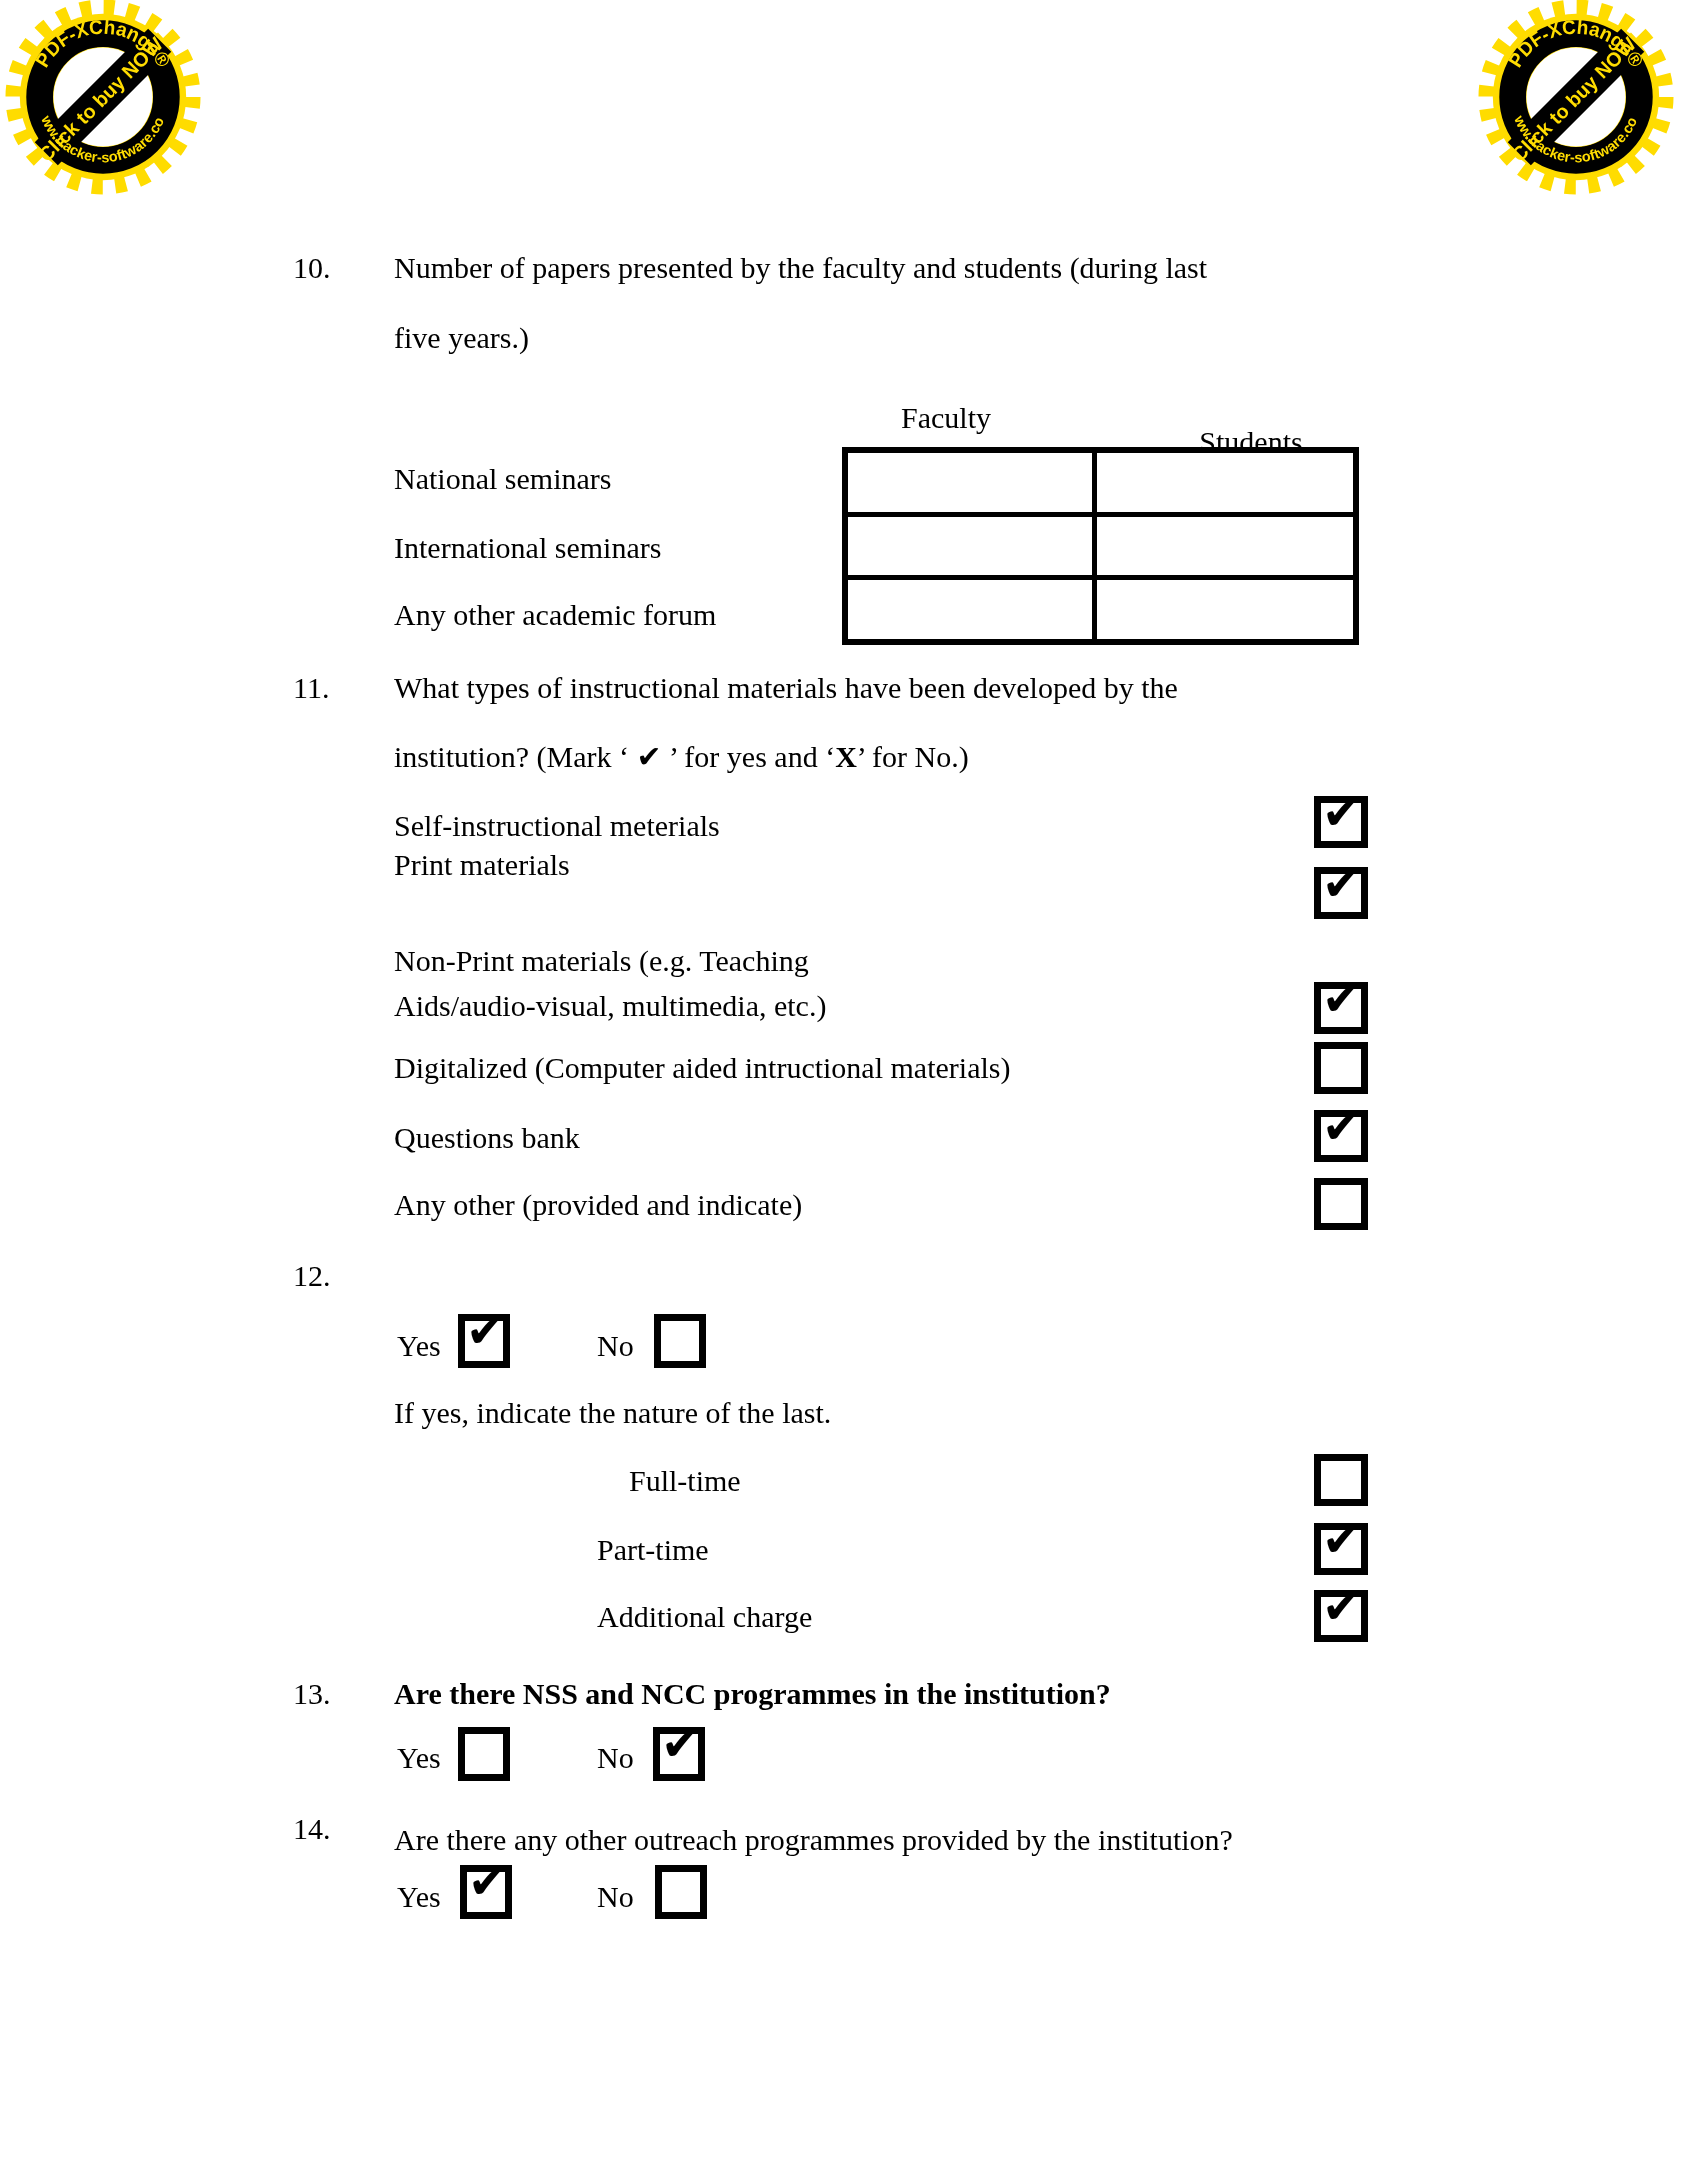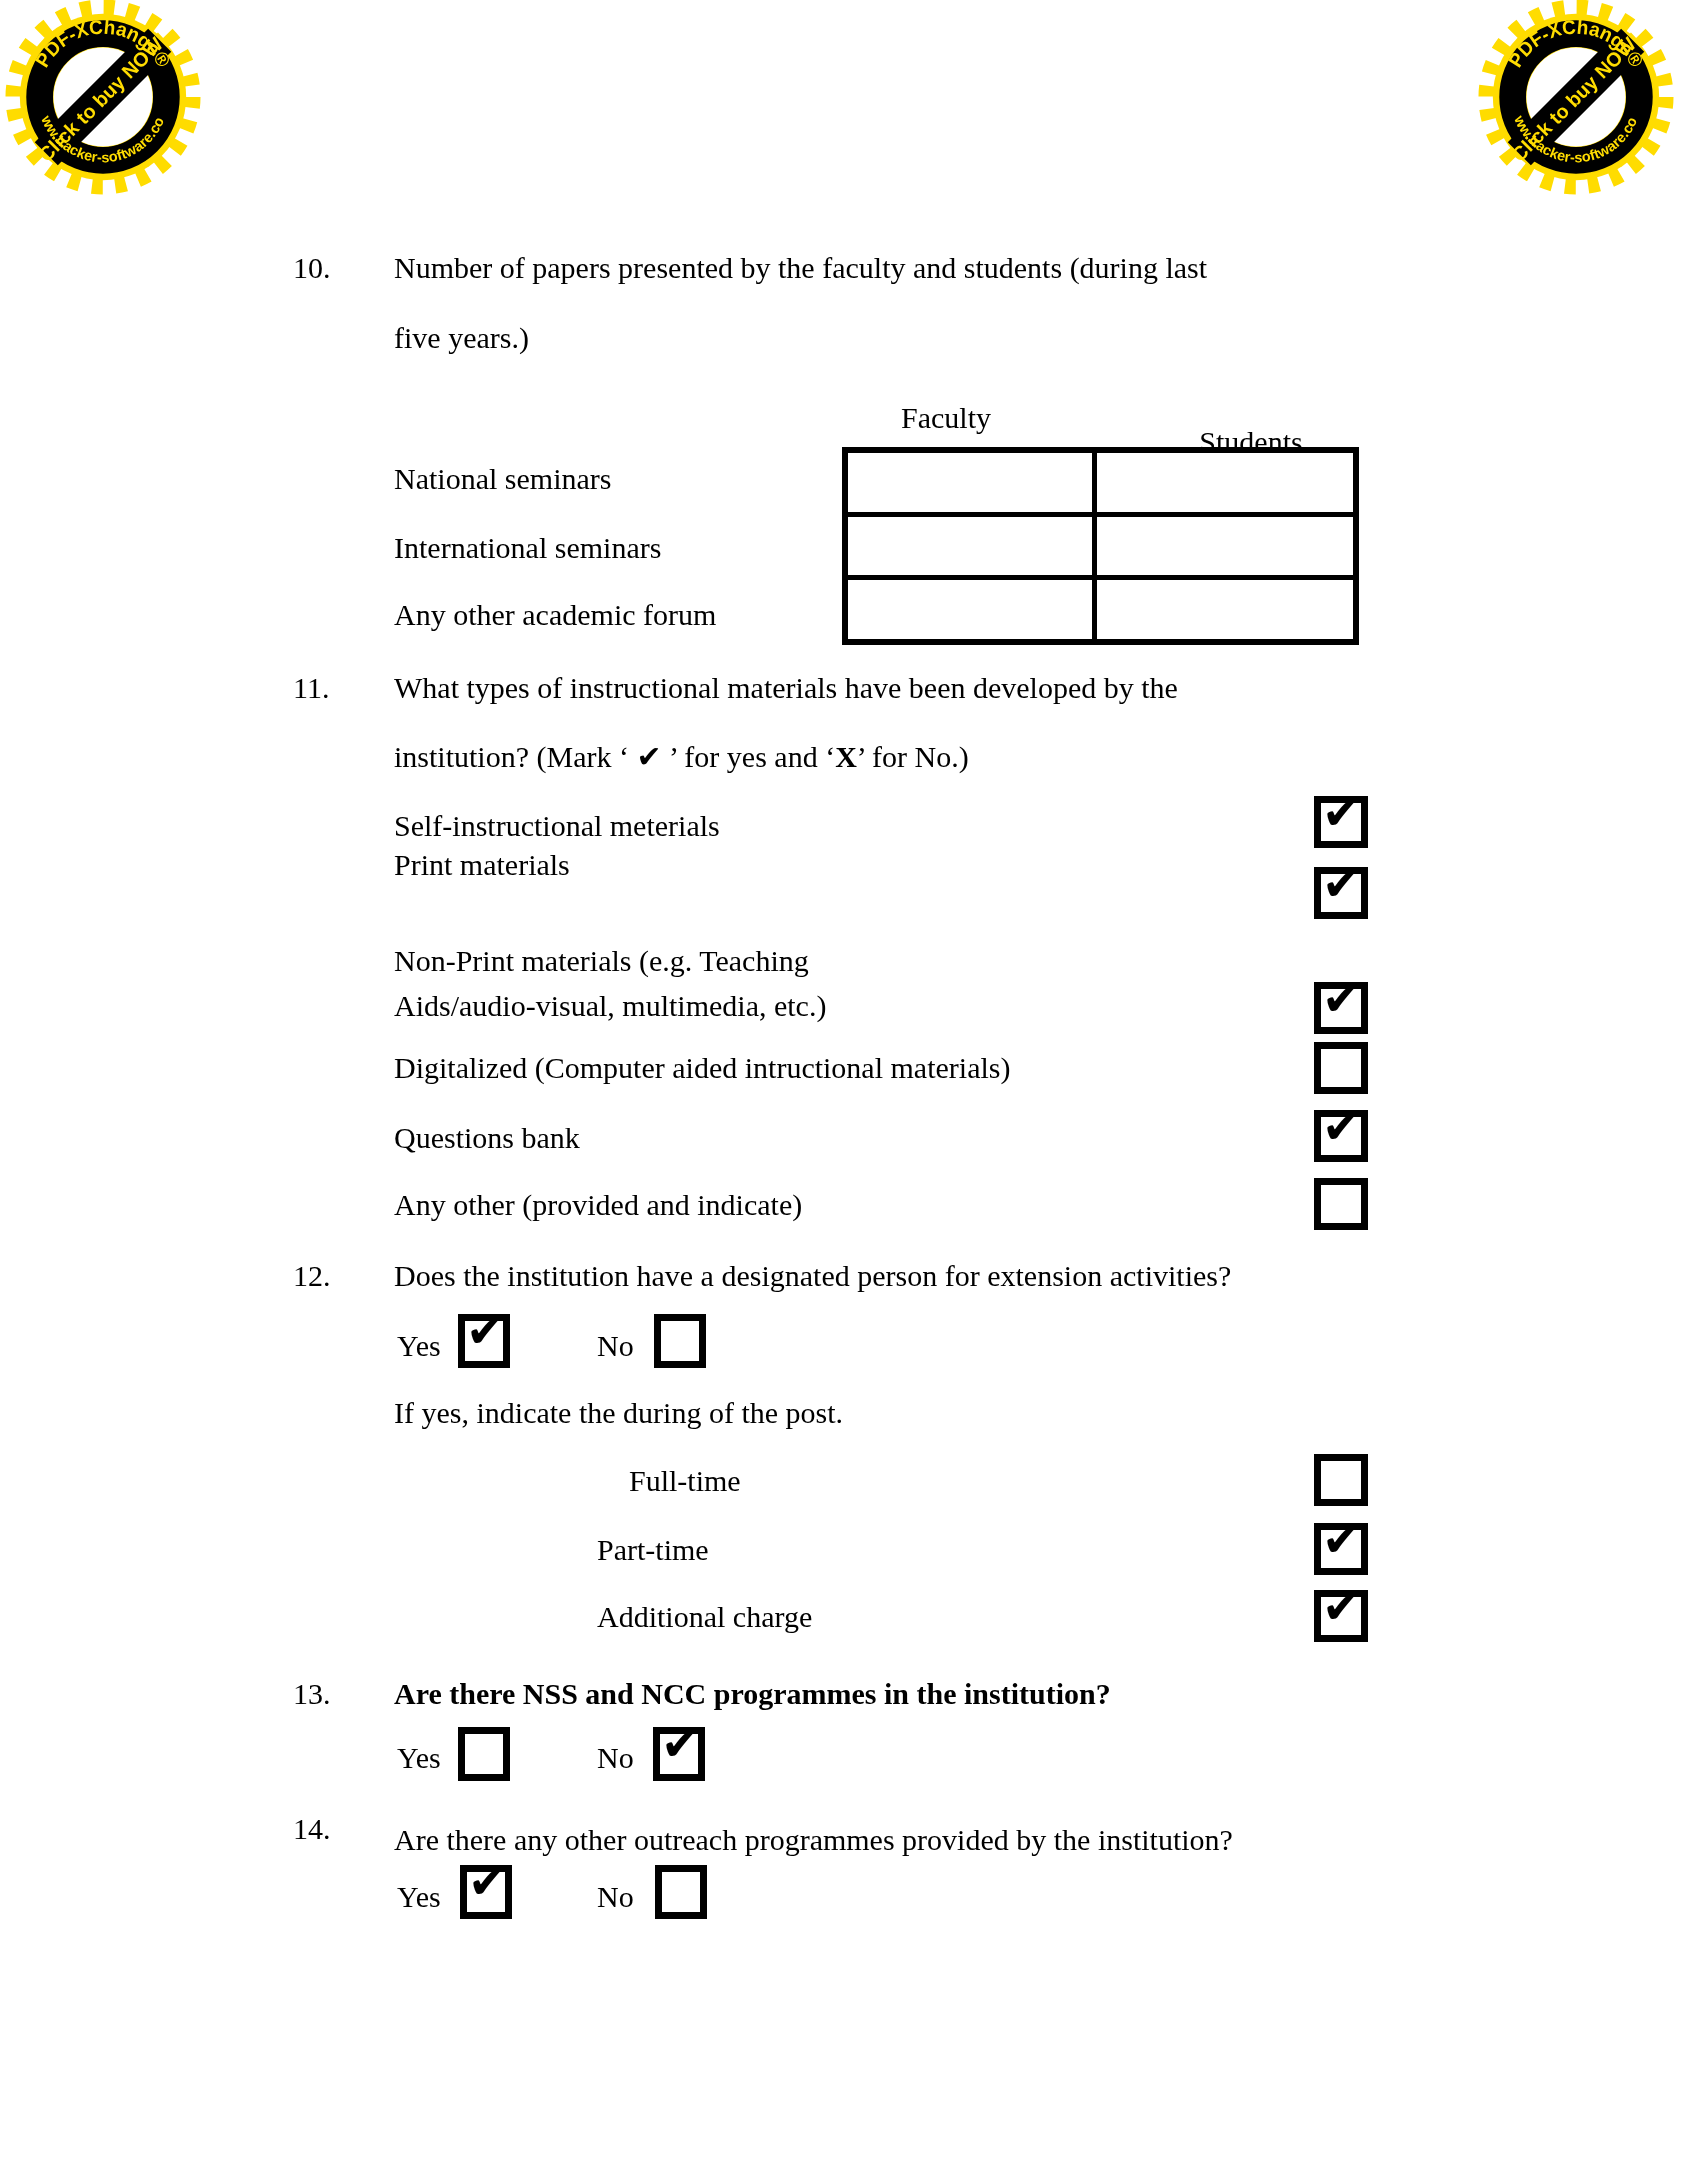--- a/index.html
+++ b/index.html
@@ -141,32 +141,31 @@
   <span class="cb cb-right" style="top:1110px;">
       <span class="tick">✔</span>
     </span>
 
   <span class="abs qtext" style="top:1186px;">Any other (provided and indicate)</span>
   <span class="cb cb-right" style="top:1178px;">
       <span class="tick"></span>
     </span>
 
   <span class="abs qnum" style="top:1257px;">12.</span>
-  <span class="abs qtext" style="top:1257px;">Does the institution have a designated person for extension activities?</span>
 
   <span class="abs" style="left:397px;top:1327px;">Yes</span>
   <span class="cb cb-yn" style="left:458px;top:1314px;">
       <span class="tick">✔</span>
     </span>
   <span class="abs" style="left:597px;top:1327px;">No</span>
   <span class="cb cb-yn" style="left:654px;top:1314px;">
       <span class="tick"></span>
     </span>
 
-  <span class="abs qtext" style="top:1394px;">If yes, indicate the during of the post.</span>
+  <span class="abs qtext" style="top:1394px;">If yes, indicate the nature of the last.</span>
 
   <span class="abs indent2" style="top:1462px;margin-left:32px;">Full-time</span>
   <span class="cb cb-right" style="top:1454px;">
       <span class="tick"></span>
     </span>
 
   <span class="abs indent2" style="top:1531px;">Part-time</span>
   <span class="cb cb-right" style="top:1523px;">
       <span class="tick">✔</span>
     </span>

